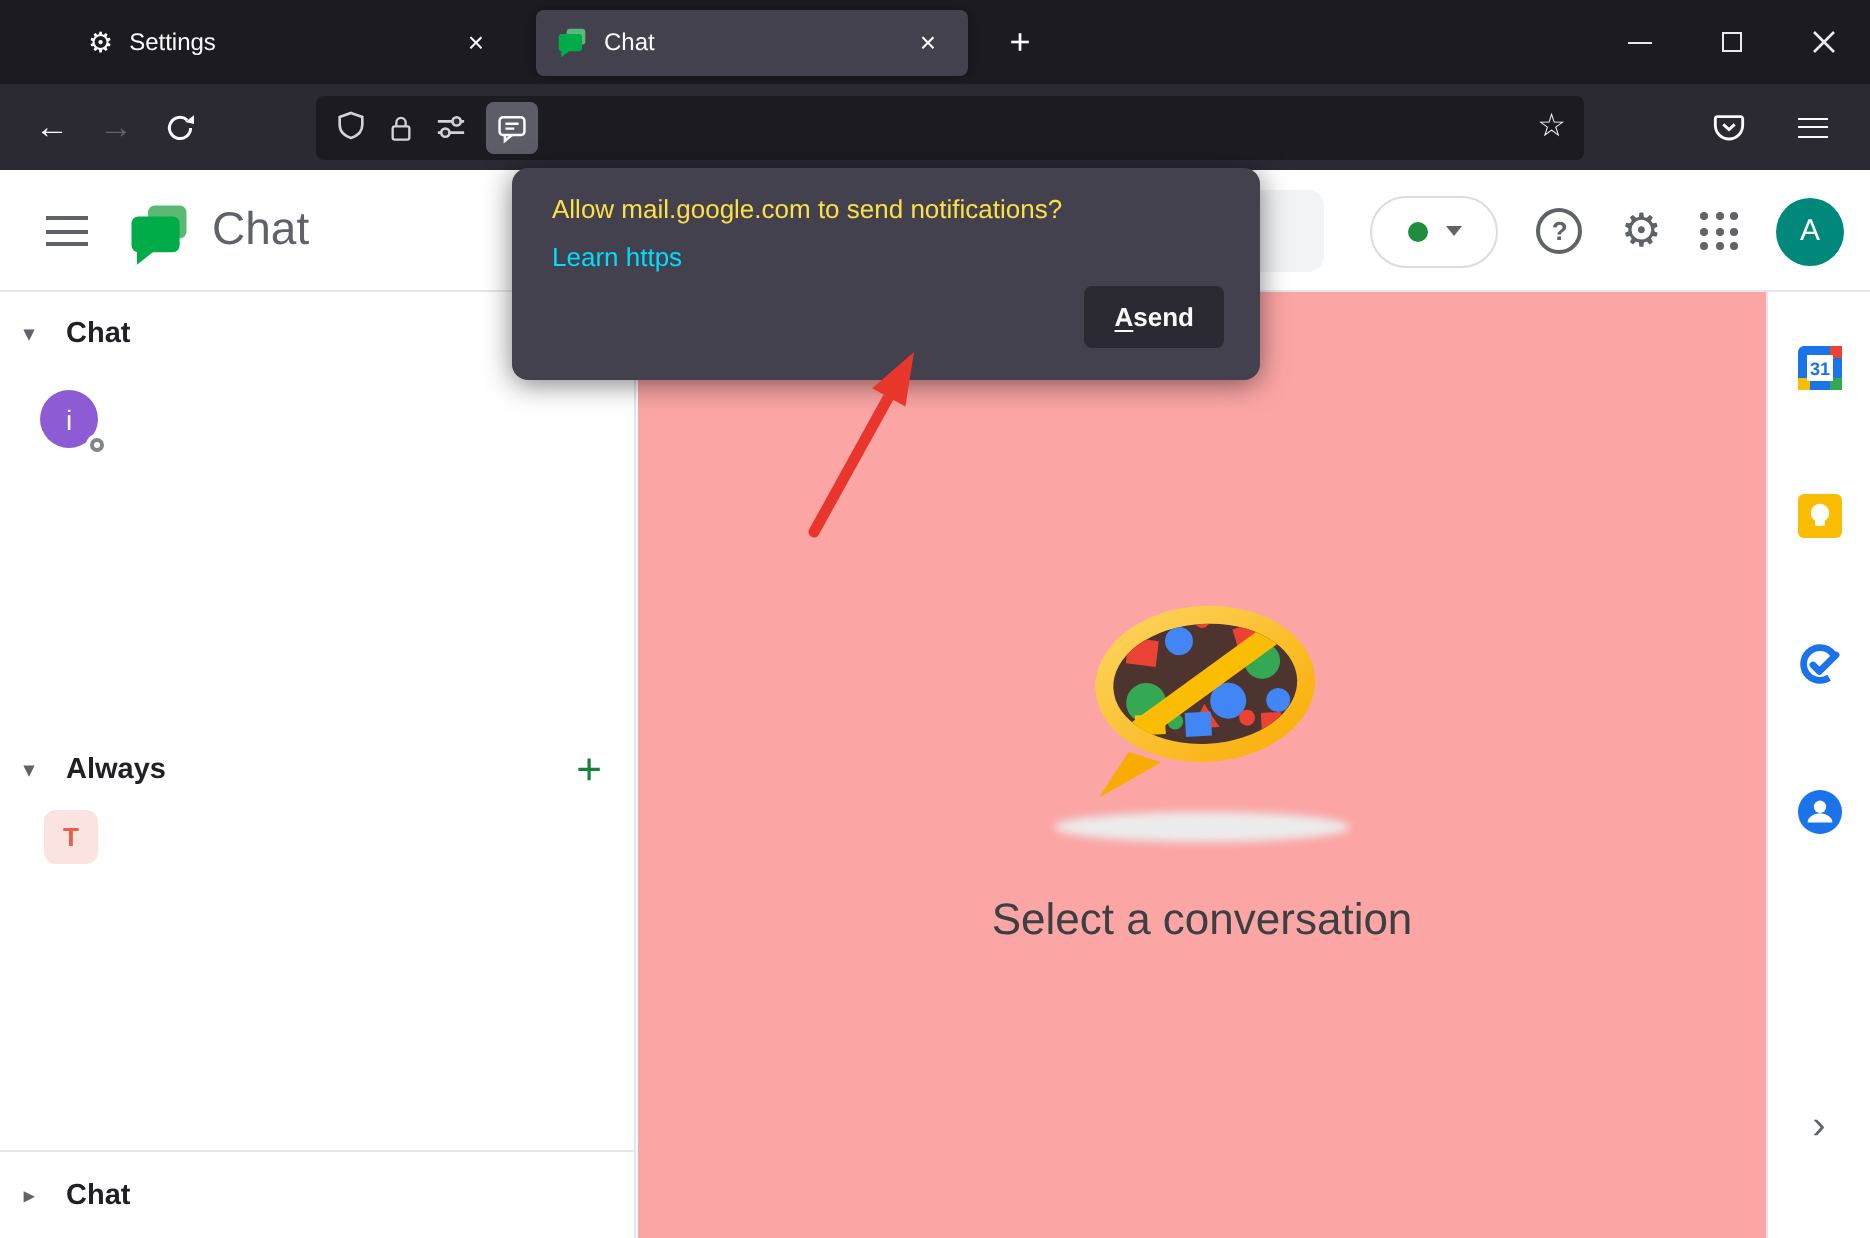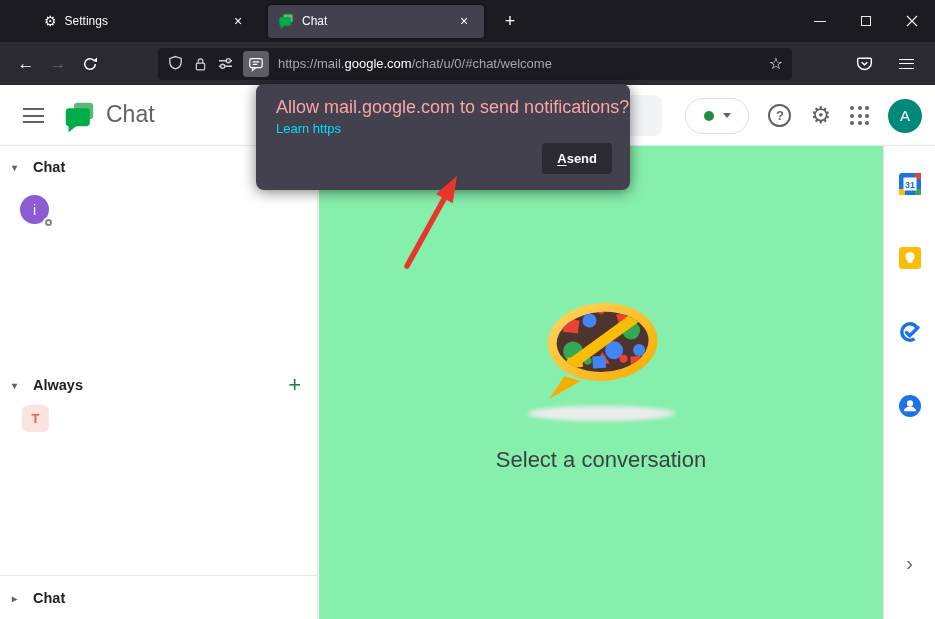--- a/index.html
+++ b/index.html
@@ -57,32 +57,32 @@
   .sidebar { position:absolute; left:0; top:61px; bottom:0; width:318px; border-right:1px solid #e4e7ea; background:#fff; }
   .sec-row { position:absolute; left:12px; right:16px; display:flex; align-items:center; gap:11px; font-size:14.5px; font-weight:bold; color:#202124; }
   .sec-caret { font-size:10px; color:#5f6368; width:10px; }
   .sec-spacer { flex:1; }
   .add-btn { color:#188038; font-size:22px; font-weight:normal; line-height:1; }
   .dm-avatar { position:absolute; left:20px; top:49px; width:29px; height:29px; border-radius:50%; background:#8d5cd4; color:#fff; font-size:14px; display:flex; align-items:center; justify-content:center; }
   .presence { position:absolute; right:-3px; bottom:-2px; width:7px; height:7px; border-radius:50%; background:#fff; border:2px solid #80868b; box-shadow:0 0 0 2px #fff; }
   .space-avatar { position:absolute; left:22px; top:259px; width:27px; height:27px; border-radius:6px; background:#fbe3e0; color:#e8604c; font-size:13px; font-weight:bold; display:flex; align-items:center; justify-content:center; }
   .sb-divider { position:absolute; left:0; right:0; top:429px; border-top:1px solid #e4e7ea; }
 
-  .main { position:absolute; left:319px; top:61px; right:52px; bottom:0; display:flex; flex-direction:column; align-items:center; background:#86efac; }
+  .main { position:absolute; left:319px; top:61px; right:52px; bottom:0; display:flex; flex-direction:column; align-items:center; background:#fca5a5; }
   .bubble-svg { margin-top:150px; transform:rotate(-3deg); }
   .bubble-shadow { margin-top:4px; width:148px; height:15px; border-radius:50%; background:#ececec; filter:blur(2px); }
   .empty-text { margin-top:26px; font-size:22px; color:#3c4043; }
 
   .rightbar { position:absolute; right:0; top:61px; bottom:0; width:52px; border-left:1px solid #e4e7ea; background:#fff; display:flex; flex-direction:column; align-items:center; padding-top:18px; gap:34px; }
   .side-icon { width:22px; height:40px; display:flex; align-items:center; justify-content:center; }
   .panel-chevron { position:absolute; left:0; right:0; bottom:44px; display:flex; justify-content:center; font-size:20px; color:#5f6368; }
 
   
   .notif-popup { position:absolute; left:256px; top:84px; width:374px; height:106px; background:#42414d; border-radius:8px; box-shadow:0 2px 14px rgba(0,0,0,.5); z-index:100; }
-  .notif-msg { position:absolute; left:20px; top:13px; font-size:18px; color:#fca5a5; }
+  .notif-msg { position:absolute; left:20px; top:13px; font-size:13px; color:#fde047; }
   .notif-learn { position:absolute; left:20px; top:37px; font-size:13px; color:#00ddff; }
   .notif-actions { position:absolute; right:18px; bottom:16px; display:flex; gap:8px; }
   .notif-btn { height:31px; background:#2b2a33; border:none; border-radius:4px; color:#fbfbfe; font-size:13px; font-weight:bold; font-family:inherit; padding:0 15px; display:flex; align-items:center; justify-content:center; }
   .notif-btn .key { text-decoration:underline; text-underline-offset:2px; }
 
   .arrow-overlay { position:absolute; inset:0; z-index:110; pointer-events:none; }
 </style>
 </head>
 <body>
 
@@ -141,21 +141,20 @@
         <circle cx="12" cy="5" r="2.2" fill="#2b2a33" stroke="#d2d2d8" stroke-width="1.4"></circle>
         <circle cx="6" cy="11" r="2.2" fill="#2b2a33" stroke="#d2d2d8" stroke-width="1.4"></circle>
       </svg>
       <span class="perm-chip">
         <svg width="16" height="16" viewBox="0 0 18 18">
           <rect x="2" y="3" width="14" height="10" rx="2" stroke="#fbfbfe" stroke-width="1.4" fill="none"></rect>
           <path d="M5 13 v3.2 L9 13" stroke="#fbfbfe" stroke-width="1.4" fill="none"></path>
           <path d="M5.3 6.6 h7.4 M5.3 9.4 h5" stroke="#fbfbfe" stroke-width="1.3"></path>
         </svg>
       </span>
-      <span class="url-text"><span>https://mail.</span><span class="domain">google.com</span><span>/chat/u/0/#chat/welcome</span></span>
       <span class="url-spacer"></span>
       <span class="star-btn">☆</span>
     </div>
     <div class="toolbar-right">
       <div class="tool-btn">
         <svg width="19" height="19" viewBox="0 0 20 20">
           <path d="M4 4.5 h12 a1.2 1.2 0 0 1 1.2 1.2 v3.4 a7.2 7.2 0 0 1 -14.4 0 V5.7 A1.2 1.2 0 0 1 4 4.5 z" stroke="#fbfbfe" stroke-width="1.5" fill="none"></path>
           <path d="M7 8.6 l3 2.8 3 -2.8" stroke="#fbfbfe" stroke-width="1.5" fill="none"></path>
         </svg>
       </div>

